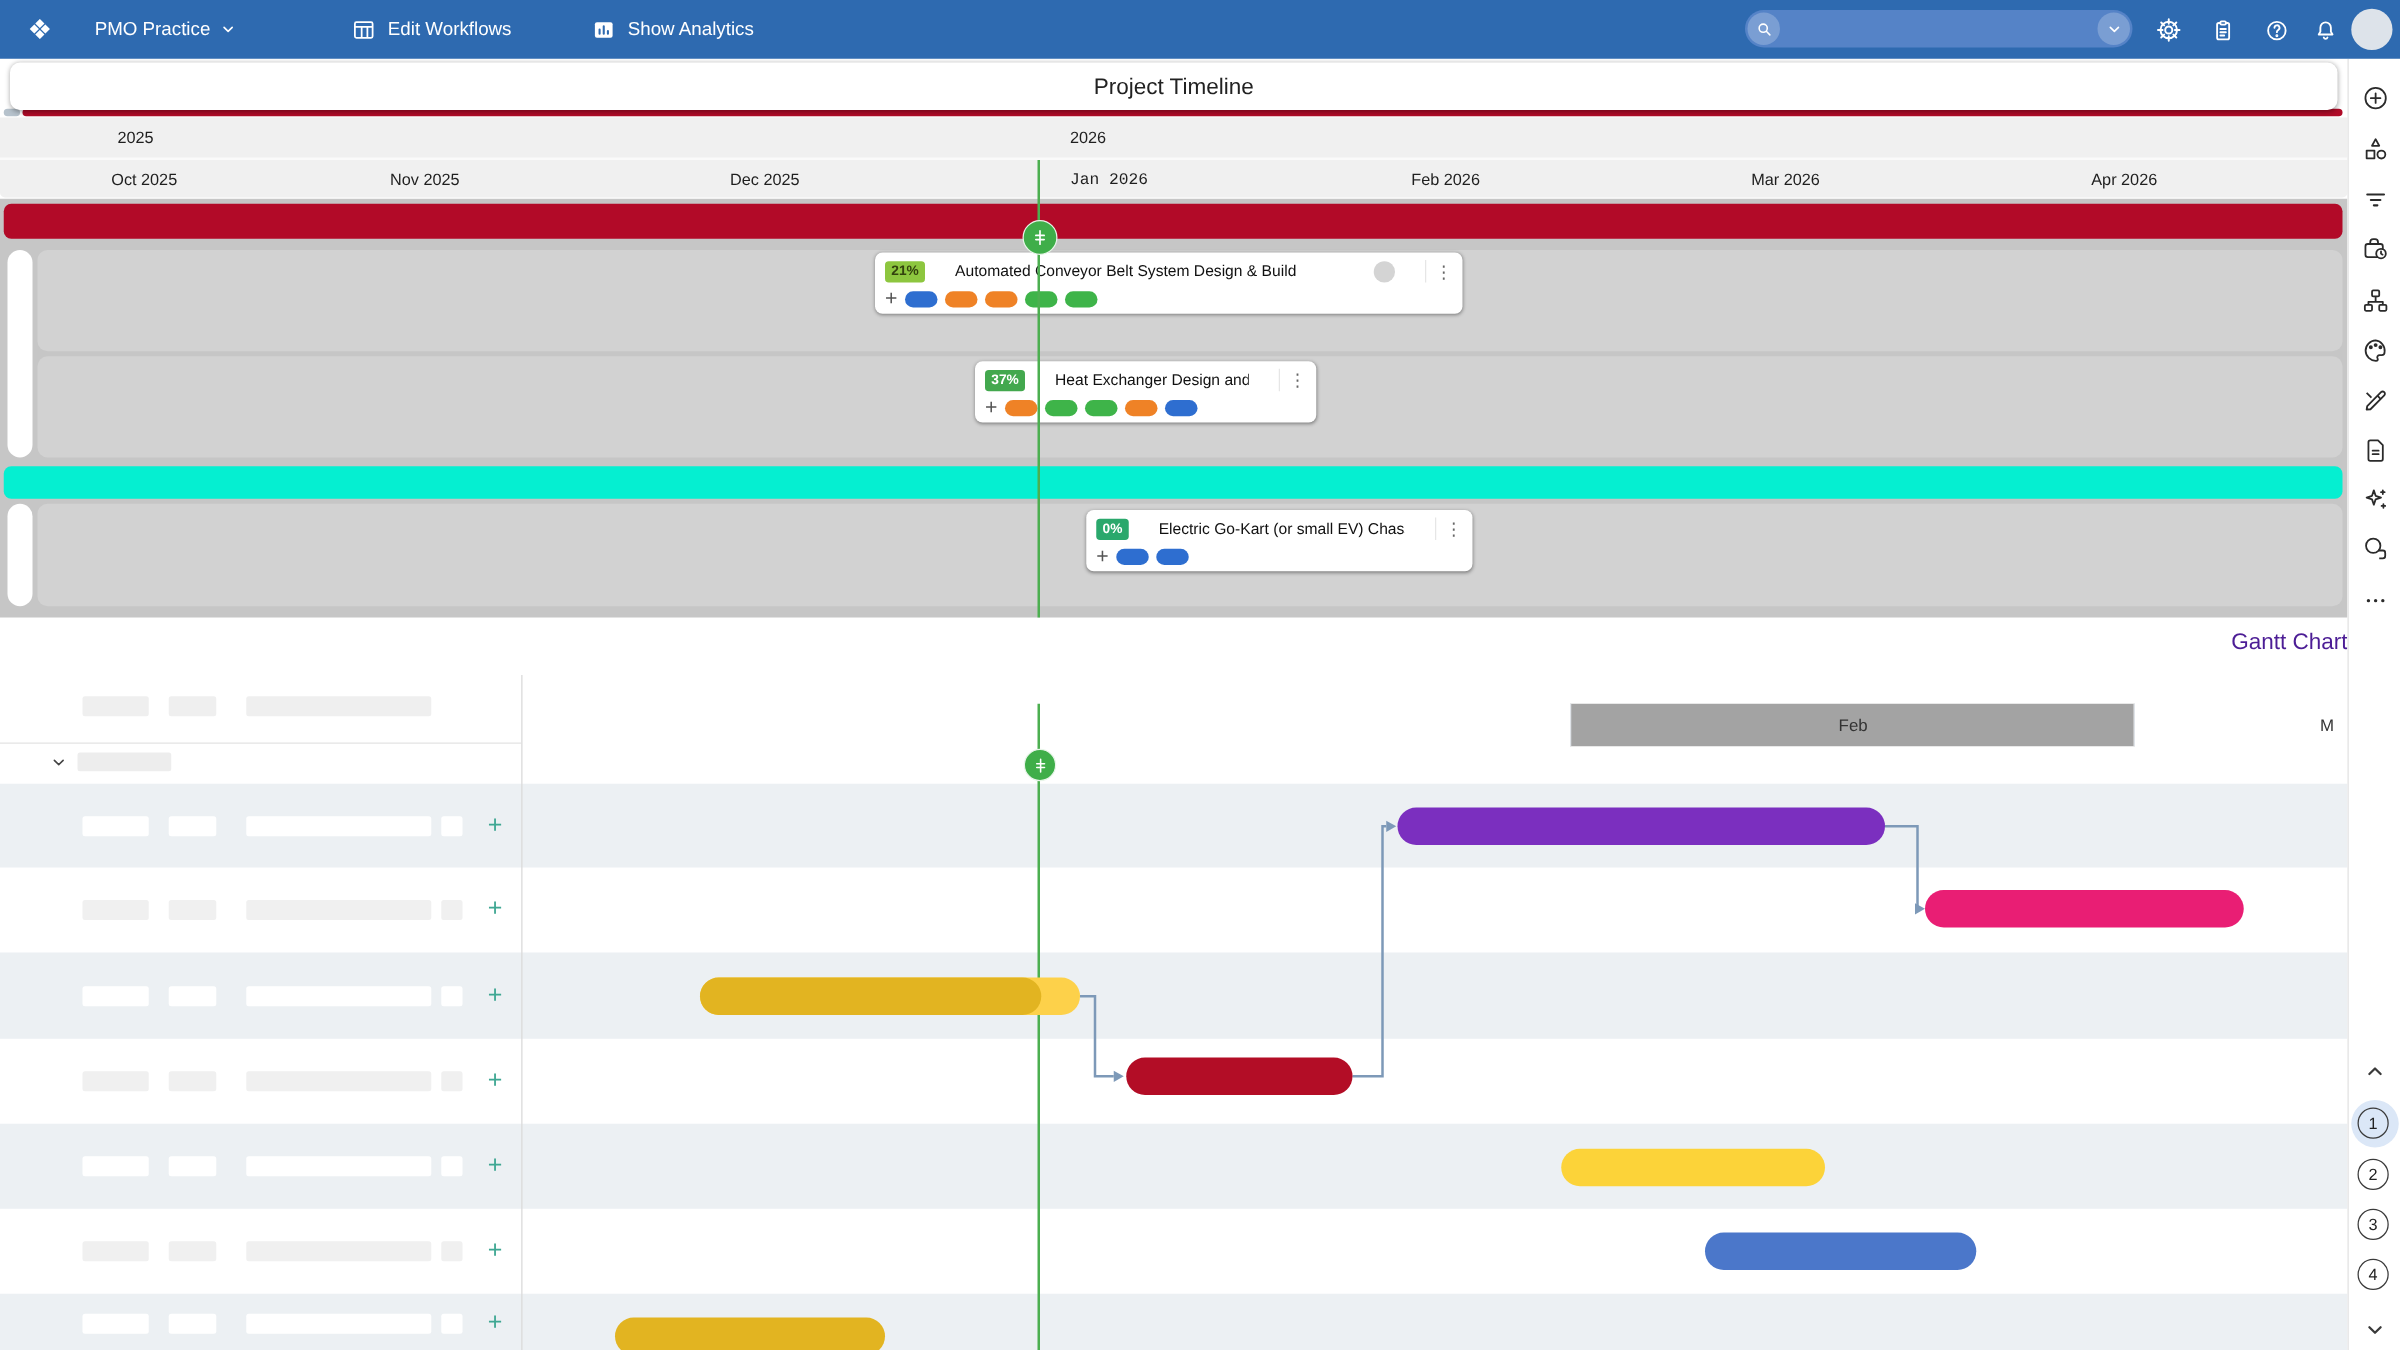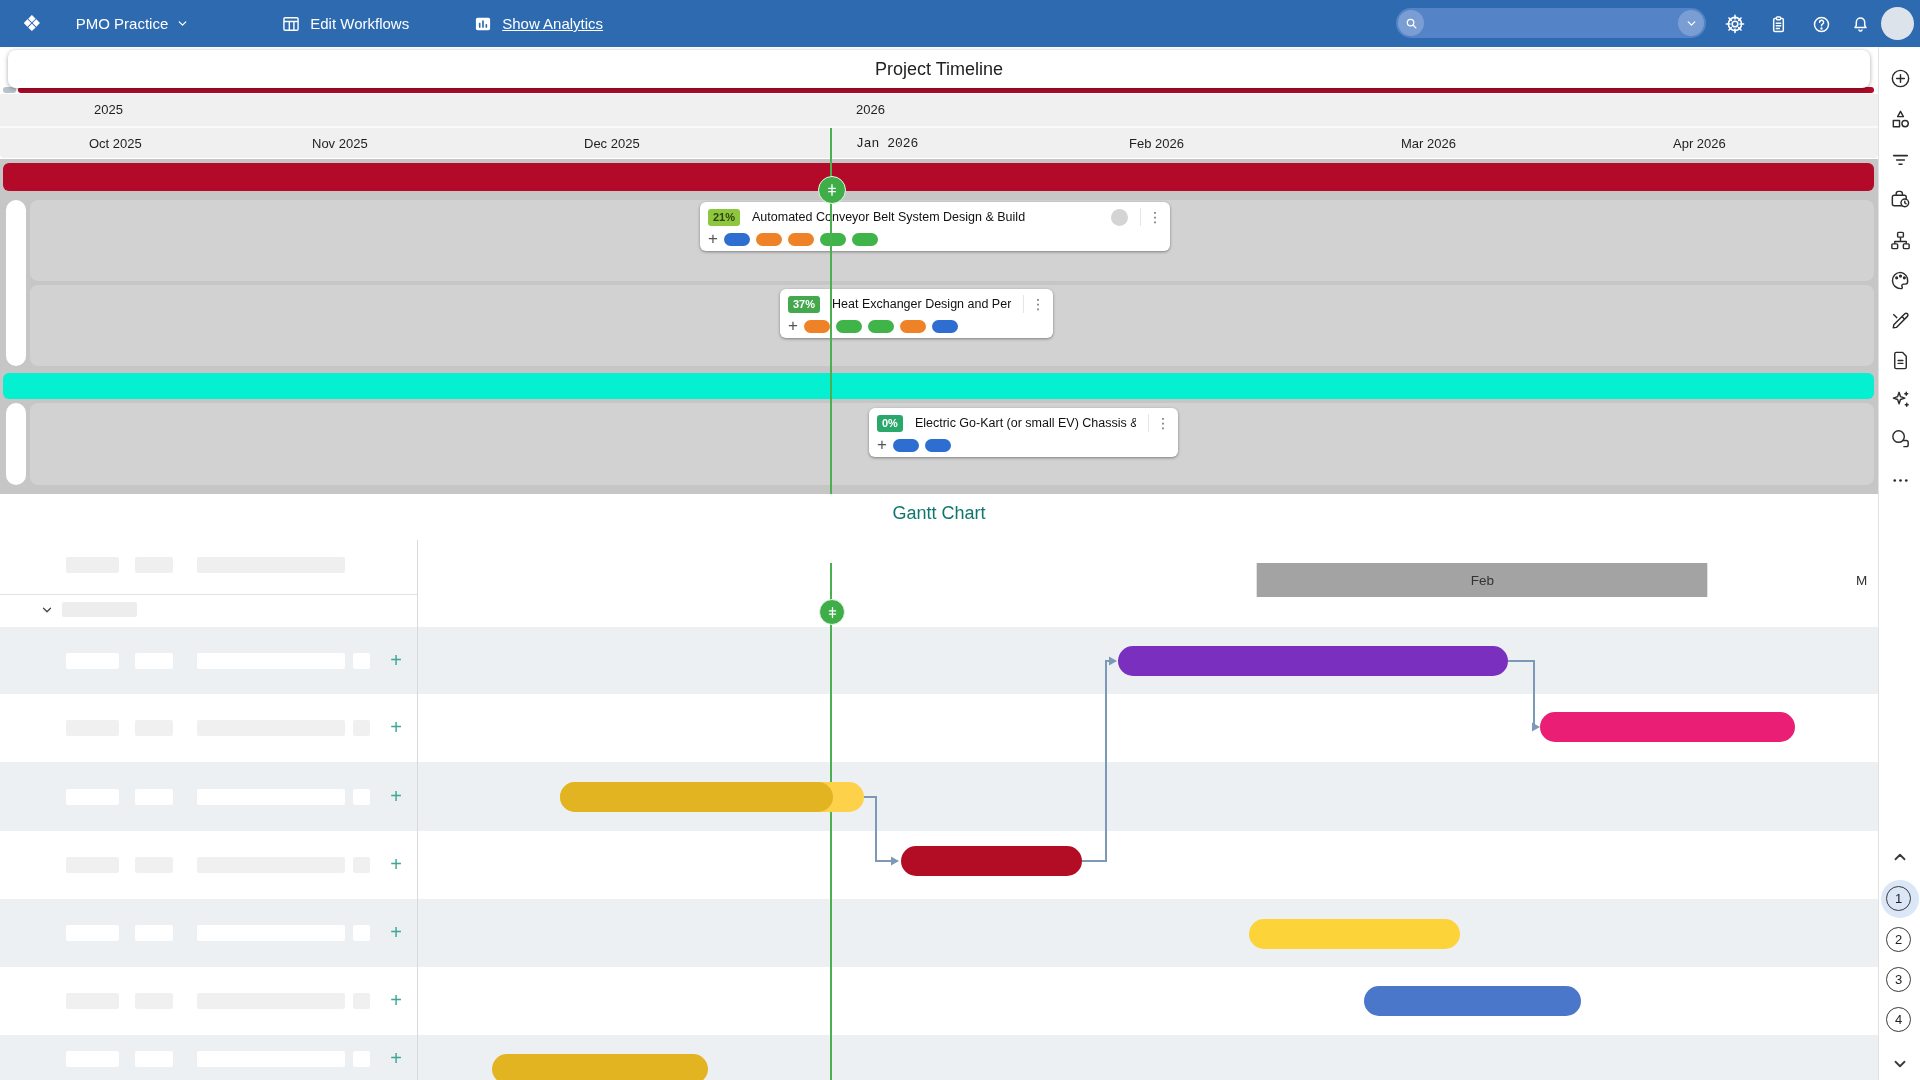--- a/index.html
+++ b/index.html
@@ -6,21 +6,21 @@
   .root{position:relative;width:1920px;height:1080px;overflow:hidden;
         font-family:"Liberation Sans",sans-serif;background:#fff;}
 
   
   .topbar{position:absolute;left:0;top:0;width:1920px;height:47px;background:#2e6ab0;
           display:flex;align-items:center;color:#fff;z-index:20;}
   .logo{margin-left:22px;font-size:22px;line-height:22px;color:#fff;}
   .workspace{margin-left:34px;display:flex;align-items:center;gap:8px;font-size:15px;cursor:pointer;}
   .nav-item{display:flex;align-items:center;gap:9px;font-size:15px;cursor:pointer;}
   .nav-item.n1{margin-left:92px;}
-  .nav-item.n2{margin-left:64px;text-decoration:underline;}
+  .nav-item.n2{margin-left:64px;}
   .tbicon{display:block;}
   .search-pill{position:absolute;left:1396px;top:8px;width:310px;height:30px;border-radius:15px;
                background:#5583c7;display:flex;align-items:center;justify-content:space-between;}
   .s-circle{width:26px;height:26px;margin:2px;border-radius:50%;background:rgba(255,255,255,.22);
             display:flex;align-items:center;justify-content:center;}
   .tb-btn{position:absolute;top:12px;width:24px;height:24px;display:flex;align-items:center;justify-content:center;cursor:pointer;}
   .avatar{position:absolute;left:1881px;top:7px;width:33px;height:33px;border-radius:50%;background:#dde3ea;cursor:pointer;}
 
   
   .tl-title-card{position:absolute;left:8px;top:50px;width:1862px;height:38px;background:#fff;
@@ -39,32 +39,32 @@
   .pill{position:absolute;left:6px;width:20px;background:#fff;border-radius:10px;z-index:1;}
   .todayline{position:absolute;width:2px;background:#4caf50;z-index:4;}
   .today-marker{position:absolute;width:26px;height:26px;border-radius:50%;background:#3fae49;
                 border:1px solid #e8f5e9;z-index:5;display:flex;align-items:center;justify-content:center;cursor:pointer;}
 
   .card{position:absolute;background:#fff;border-radius:6px;box-shadow:0 1px 3px rgba(0,0,0,.4);
         z-index:3;padding:5px 8px;display:flex;flex-direction:column;gap:5px;}
   .card.c1{left:700px;top:202px;width:454px;}
   .card.c2{left:780px;top:289px;width:257px;}
   .card.c3{left:869px;top:408px;width:293px;}
-  .card-top{display:flex;align-items:center;gap:12px;height:20px;}
+  .card-top{display:flex;align-items:center;gap:24px;height:20px;}
   .badge{font-size:11px;font-weight:bold;padding:2px 5px;border-radius:3px;line-height:13px;}
   .card-title{font-size:12.5px;color:#111;white-space:nowrap;overflow:hidden;flex:1;}
   .avatar-sm{width:17px;height:17px;border-radius:50%;background:#d4d4d4;flex:0 0 auto;cursor:pointer;}
   .kebab{color:#666;font-size:14px;padding-left:7px;border-left:1px solid #e6e6e6;height:18px;
          display:flex;align-items:center;cursor:pointer;}
   .card-bottom{display:flex;align-items:center;gap:6px;}
   .plus-btn{color:#555;font-size:17px;line-height:14px;cursor:pointer;}
   .chip{width:26px;height:13px;border-radius:7px;display:inline-block;cursor:pointer;}
 
   
-  .g-title{position:absolute;left:0;top:503px;width:1878px;text-align:center;font-size:18px;color:#0f766e;}
+  .g-title{position:absolute;left:0;top:503px;width:1878px;text-align:right;font-size:18px;color:#4c1d95;}
   .skel{position:absolute;height:16px;border-radius:2px;}
   .hskel{position:absolute;top:557px;height:16px;border-radius:2px;background:#efefef;}
   .rowplus{position:absolute;color:#3fa793;font-size:20px;line-height:22px;width:20px;text-align:center;cursor:pointer;}
   .g-divider{position:absolute;left:417px;top:540px;width:1px;height:540px;background:#d9d9d9;}
   .g-leftline{position:absolute;left:0;top:594px;width:417px;height:1px;background:#e3e3e3;}
   .g-mcol{position:absolute;top:563px;height:34px;border-left:1px solid #dfe3e8;
           display:flex;align-items:center;justify-content:center;font-size:13.5px;color:#333;}
   .g-mcol.m-dec{left:417px;width:386px;border-left:none;}
   .g-mcol.m-jan{left:803px;width:453px;}
   .g-mcol.m-feb{left:1256px;width:451px;}

